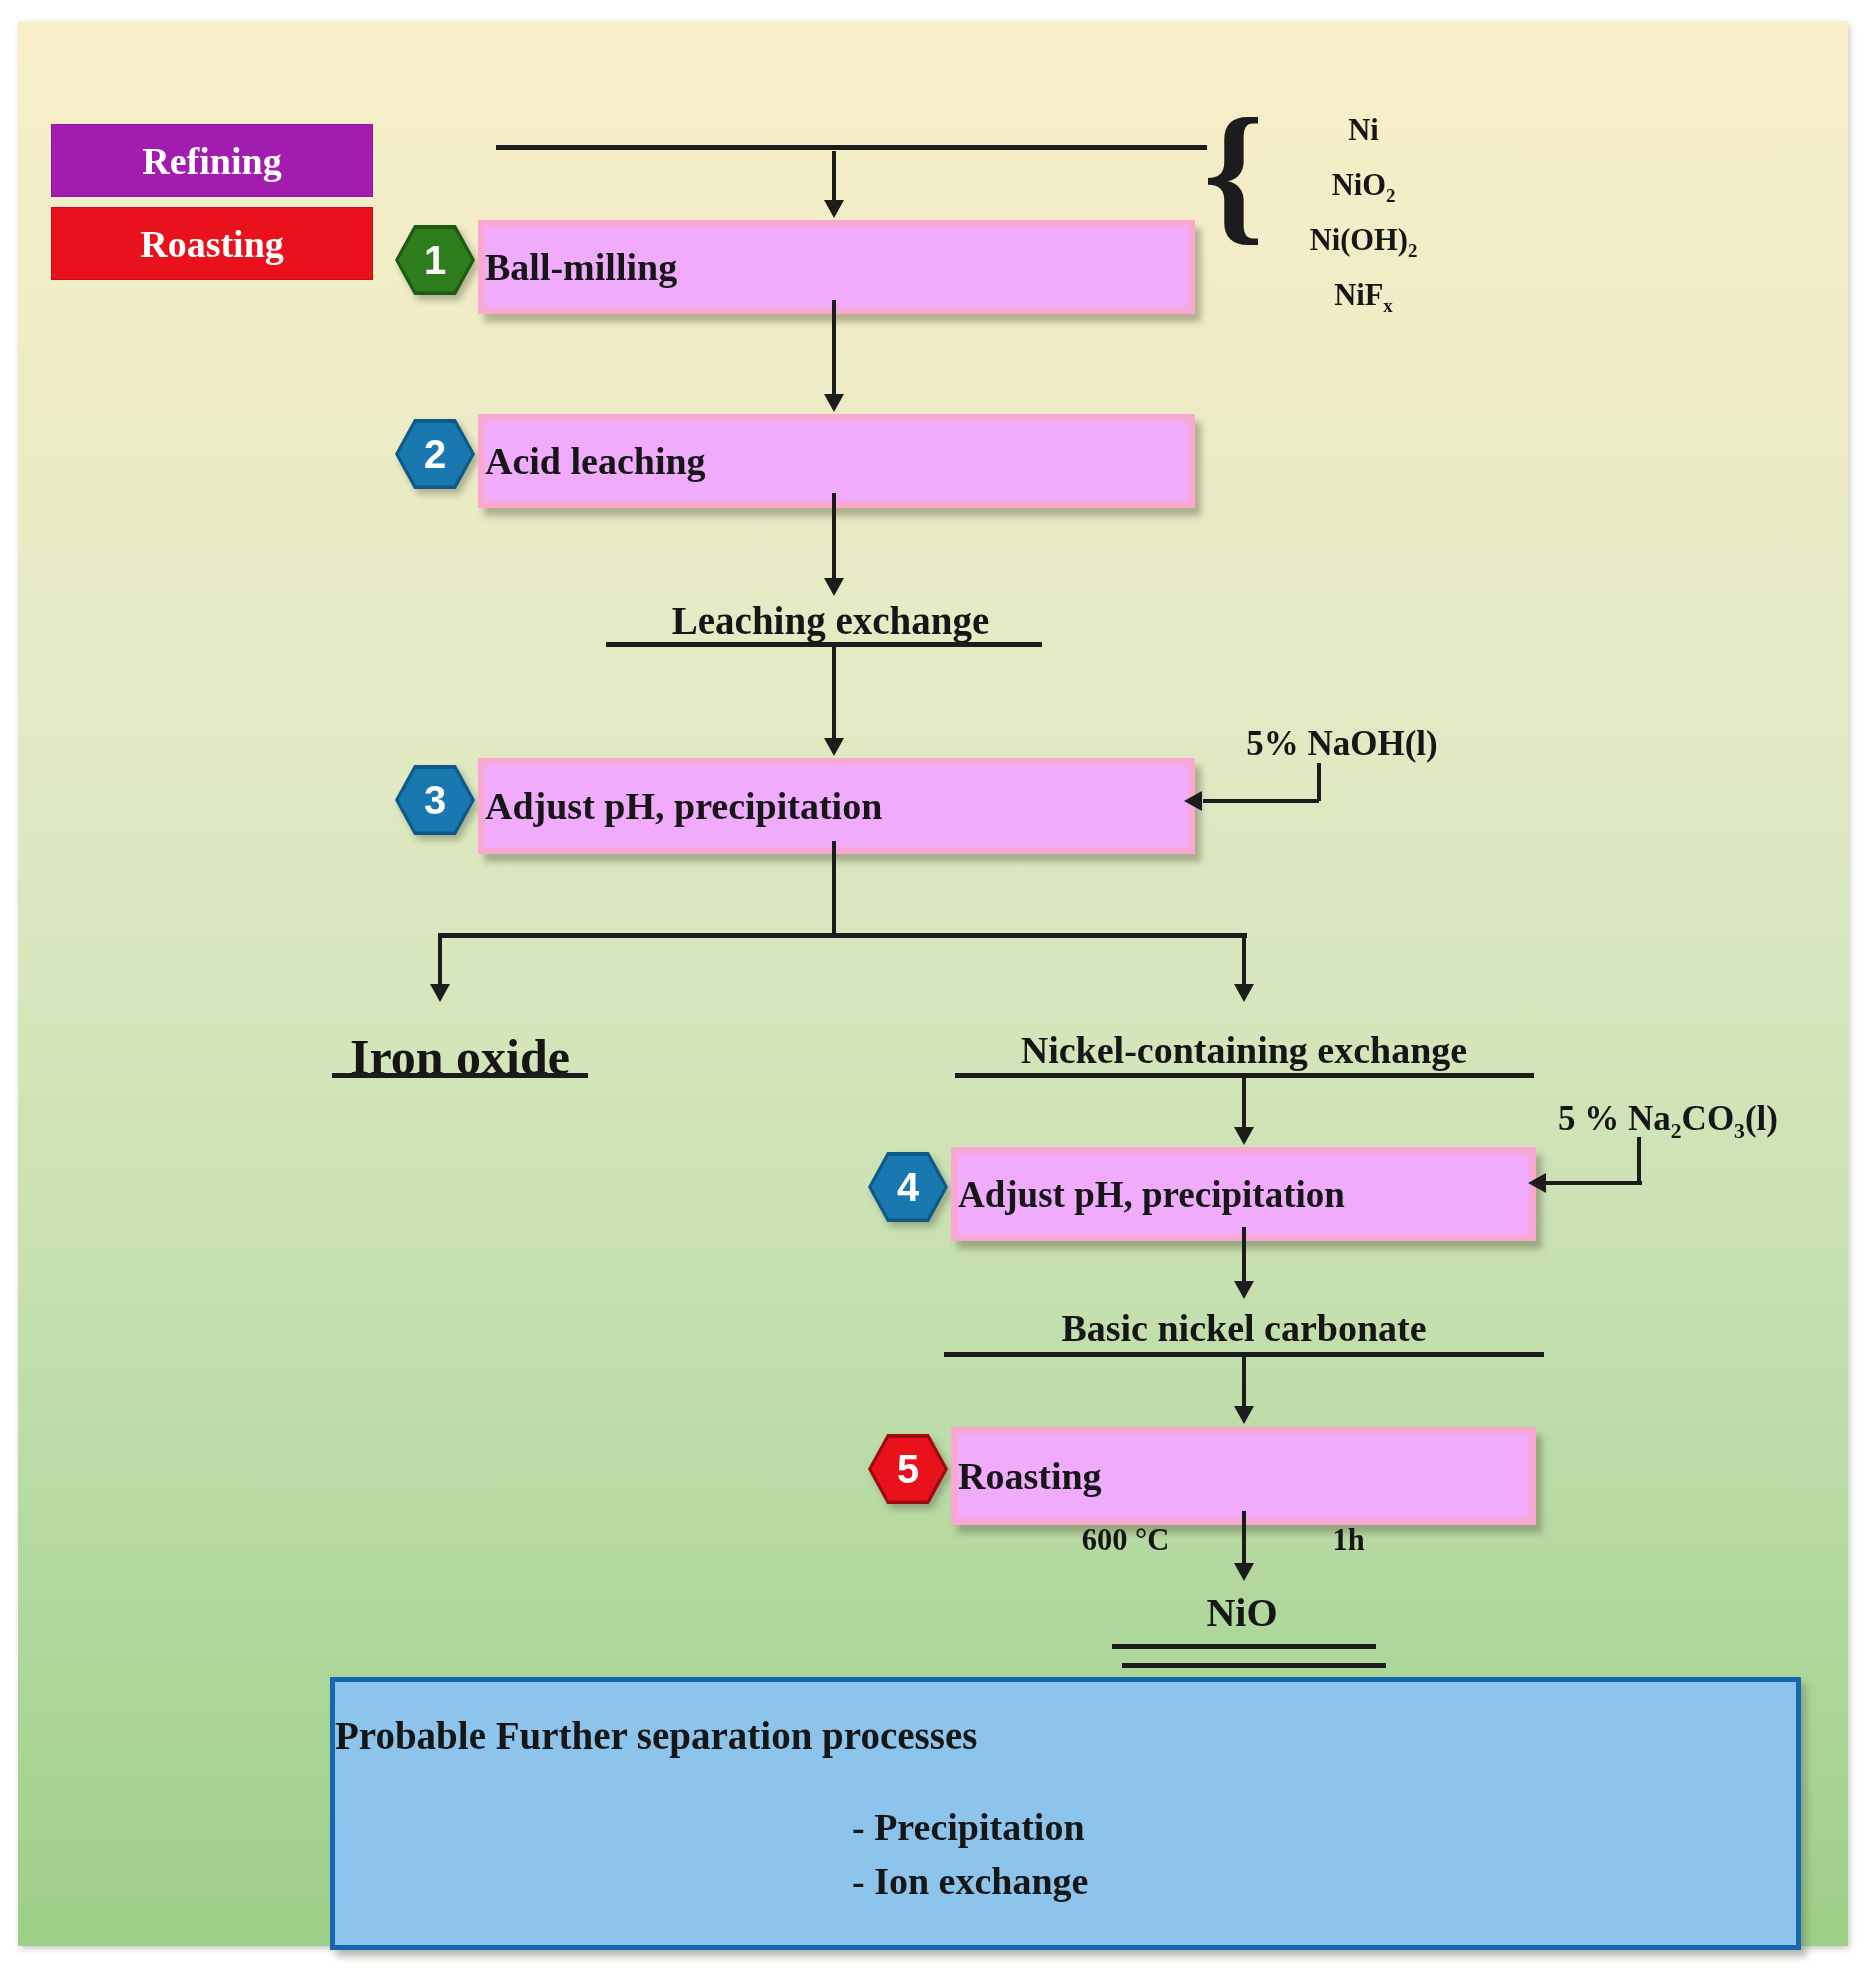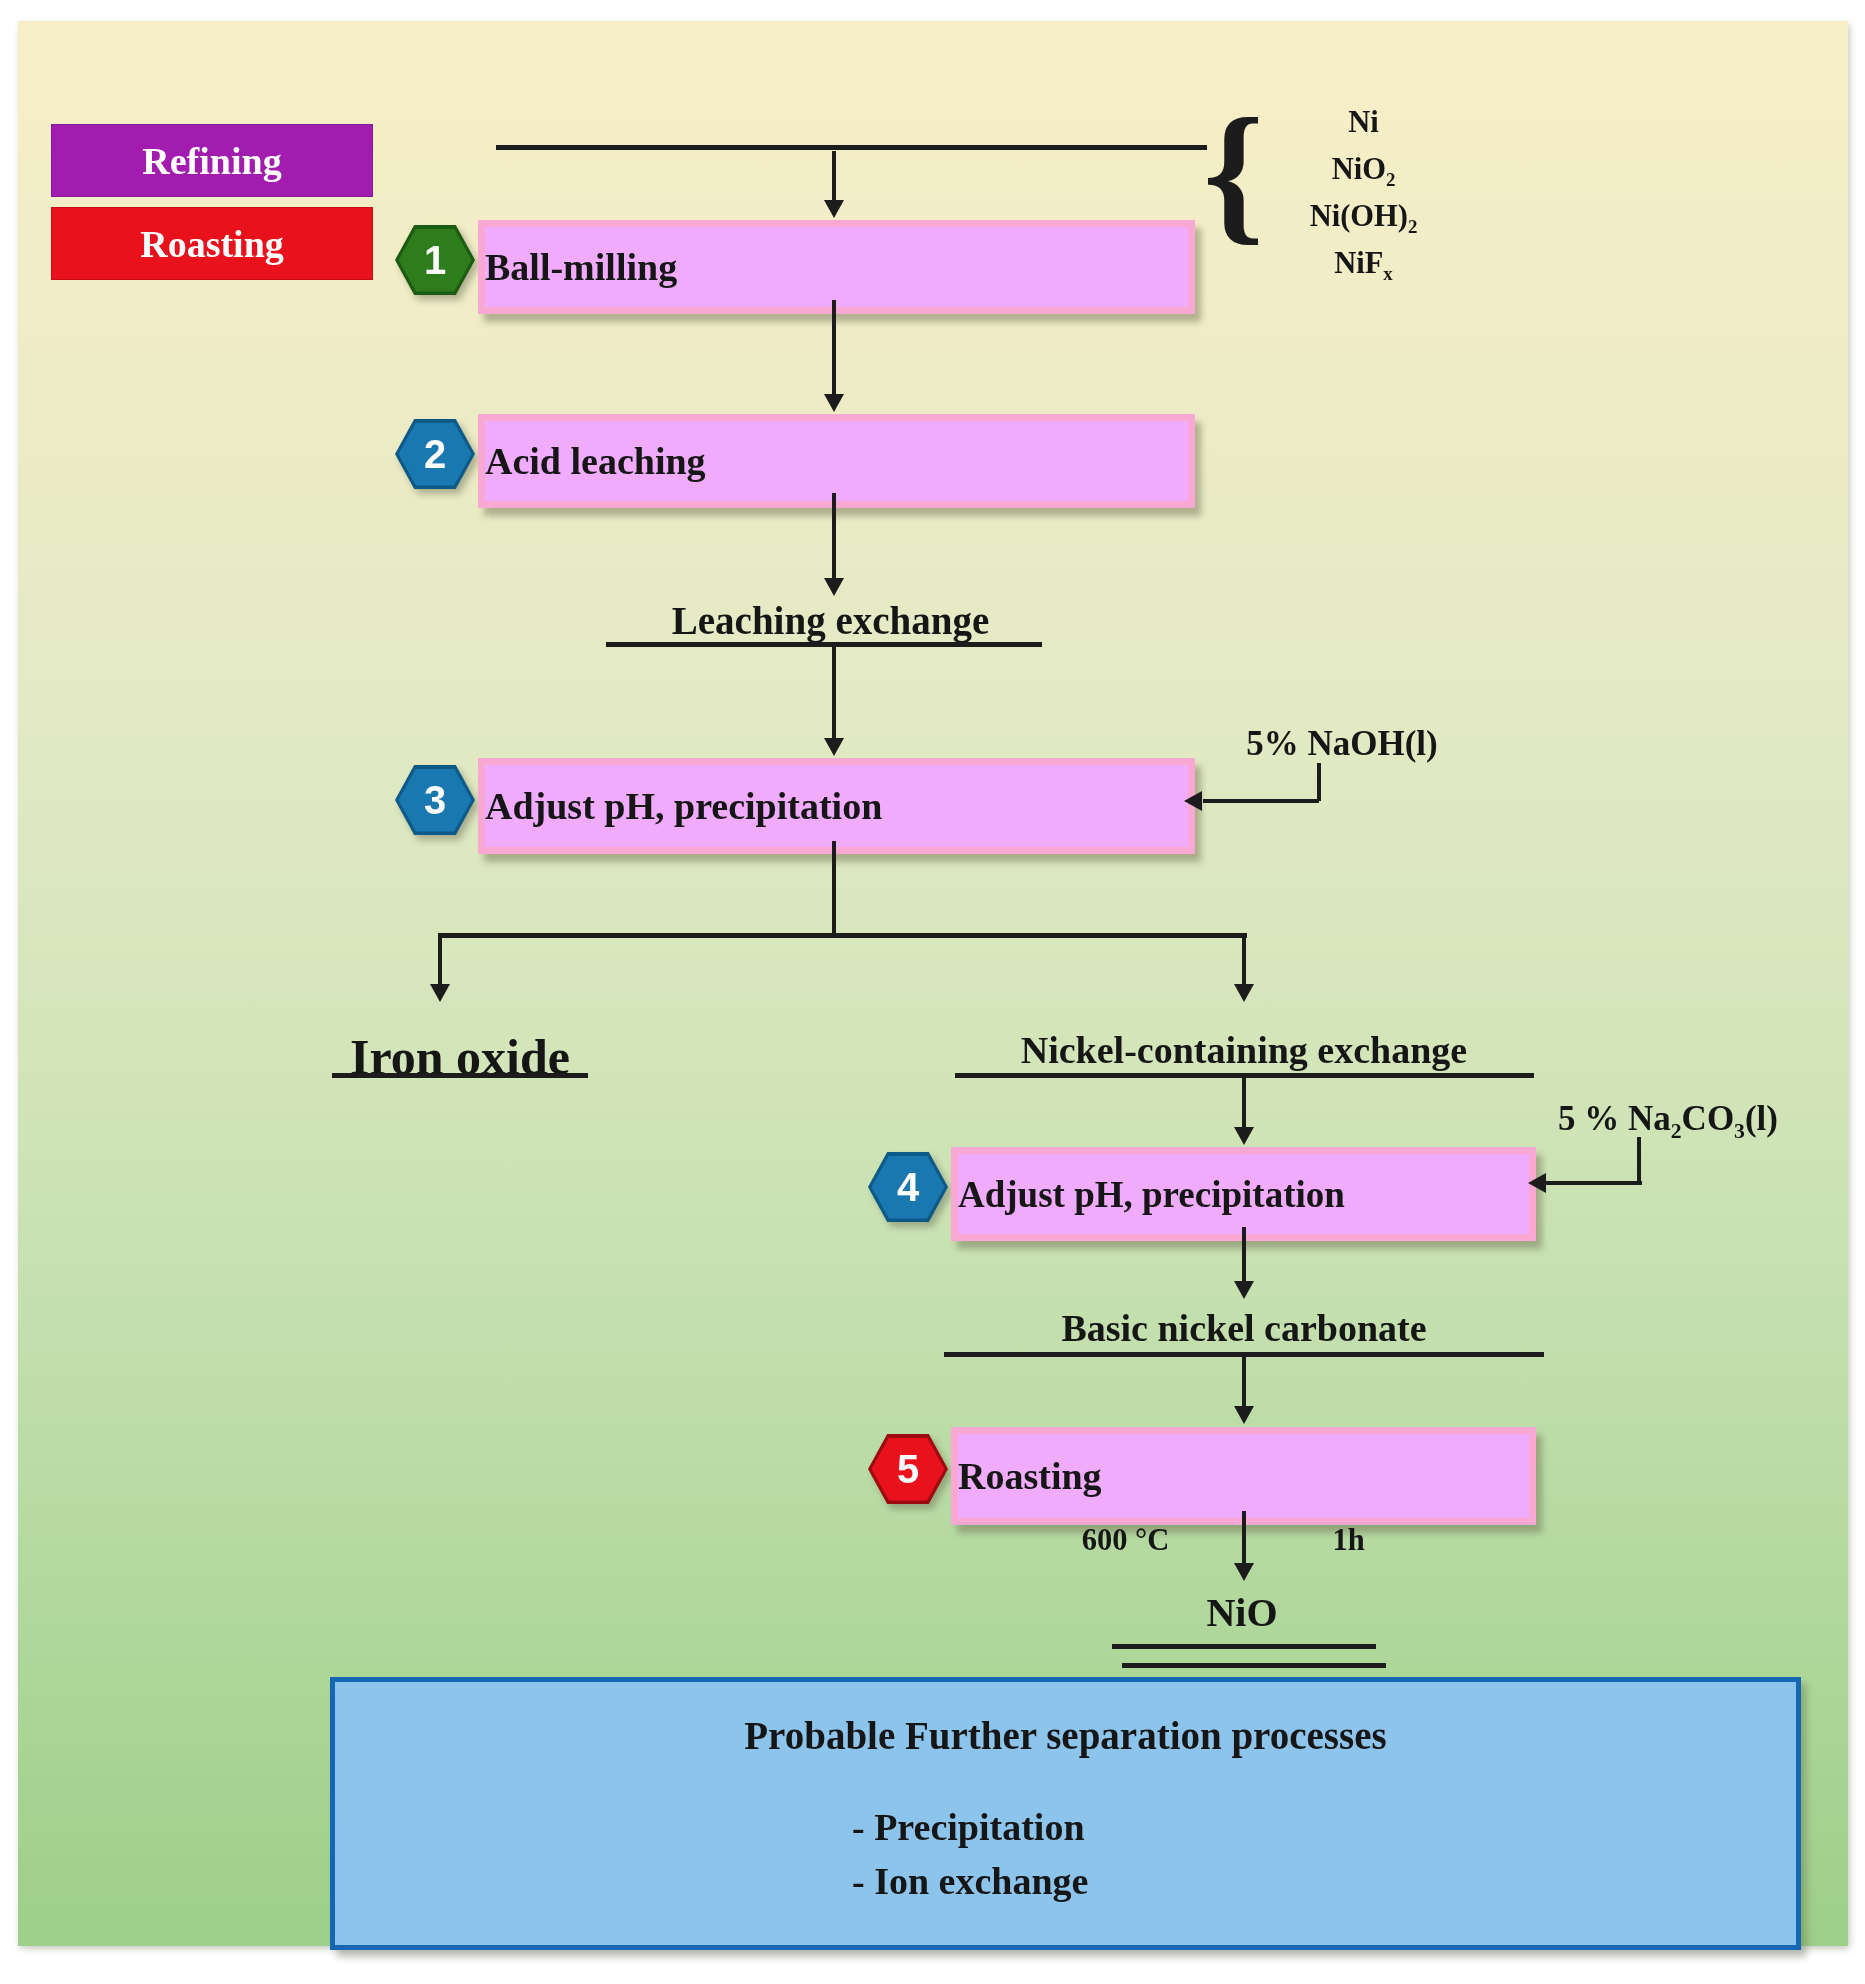--- a/index.html
+++ b/index.html
@@ -36,27 +36,27 @@
            font-size:40px;color:#ffffff;}
   
   .ah-d{position:absolute;width:0;height:0;border-left:10px solid transparent;
         border-right:10px solid transparent;border-top:18.5px solid #1c1c1c;}
   .ah-l{position:absolute;width:0;height:0;border-top:10px solid transparent;
         border-bottom:10px solid transparent;border-right:18.5px solid #1c1c1c;}
   
   .brace{position:absolute;left:1203px;top:105px;font-size:155px;line-height:136px;
          font-weight:bold;color:#1c1c1c;}
   .chem-list{position:absolute;left:1271px;top:104px;width:185px;text-align:center;}
-  .chem-list div{font-weight:bold;font-size:30.5px;line-height:36px;white-space:nowrap;}
+  .chem-list div{font-weight:bold;font-size:30.5px;line-height:36px;white-space:nowrap;margin-top:8px;}
   sub{font-size:0.62em;}
   
   .further-box{position:absolute;left:330px;top:1677px;width:1461px;height:263px;
                background:#8cc4ec;border:5px solid #1467b0;
                box-shadow:5.7px 7px 7px rgba(95,105,80,.4);}
-  .further-title{position:absolute;left:0;right:0;top:31px;text-align:center;
+  .further-title{position:absolute;left:0;right:0;top:31px;text-align:left;
                  font-weight:bold;font-size:39px;}
   .further-items{position:absolute;left:517px;top:118px;}
   .further-items div{font-weight:bold;font-size:38px;line-height:54px;white-space:nowrap;}
 </style>
 </head>
 <body>
 
 <div class="stage">
   <div class="panel"></div>
 

